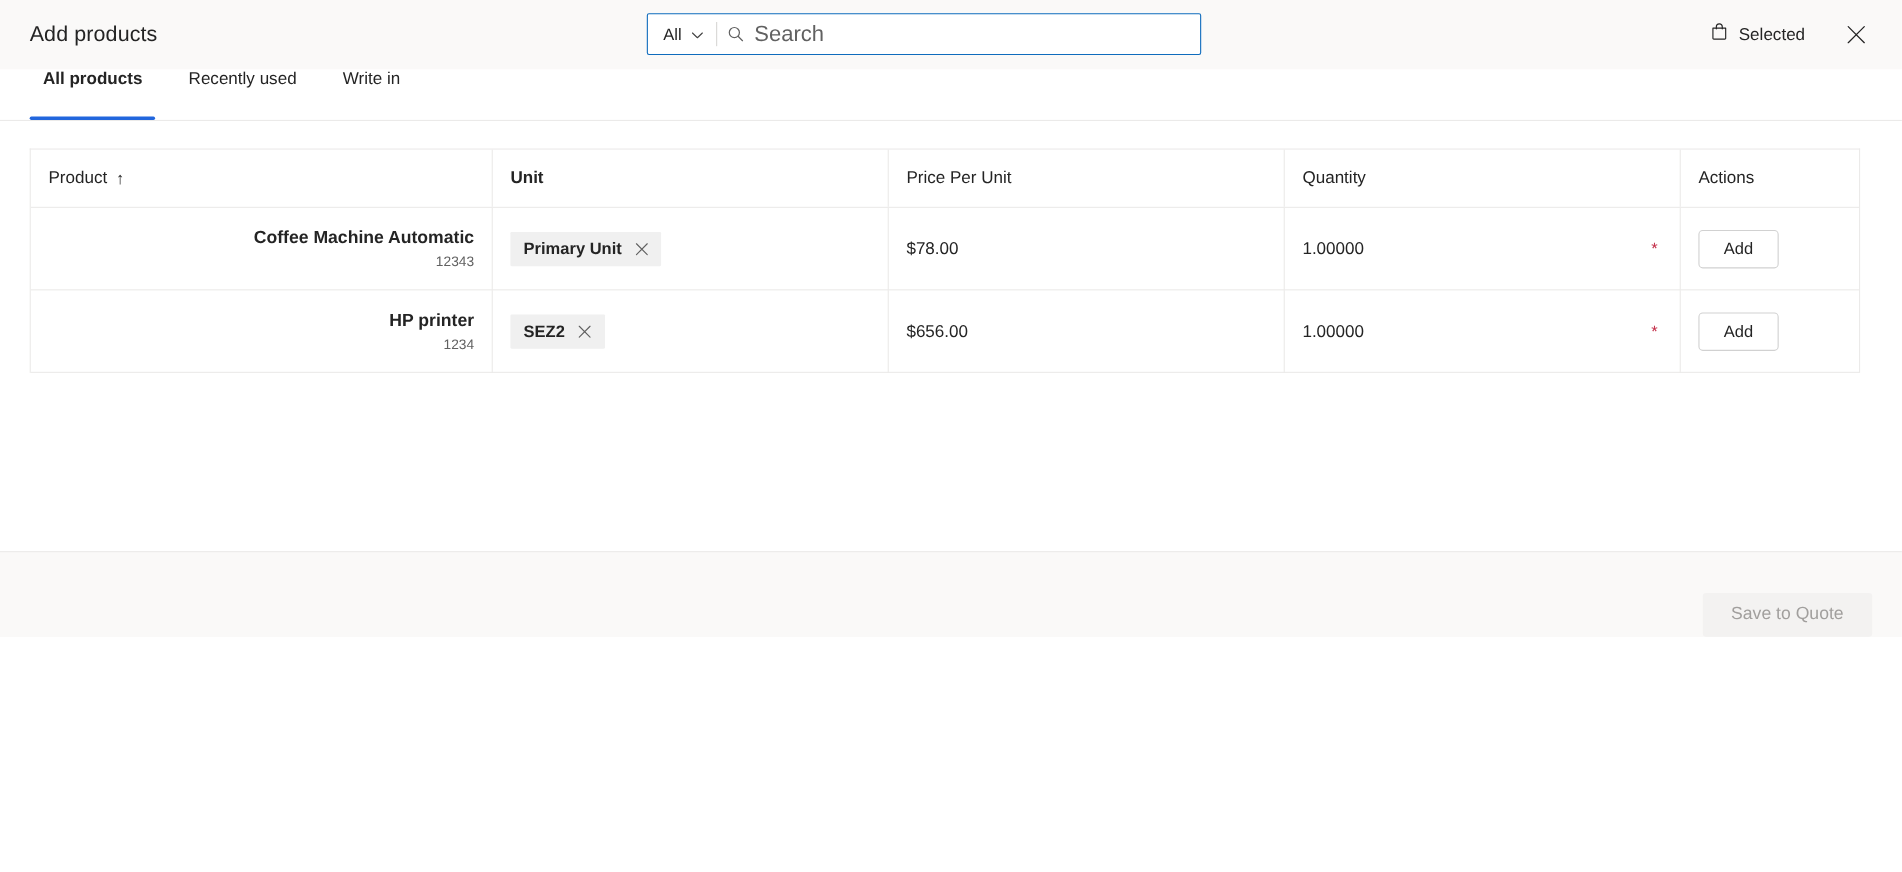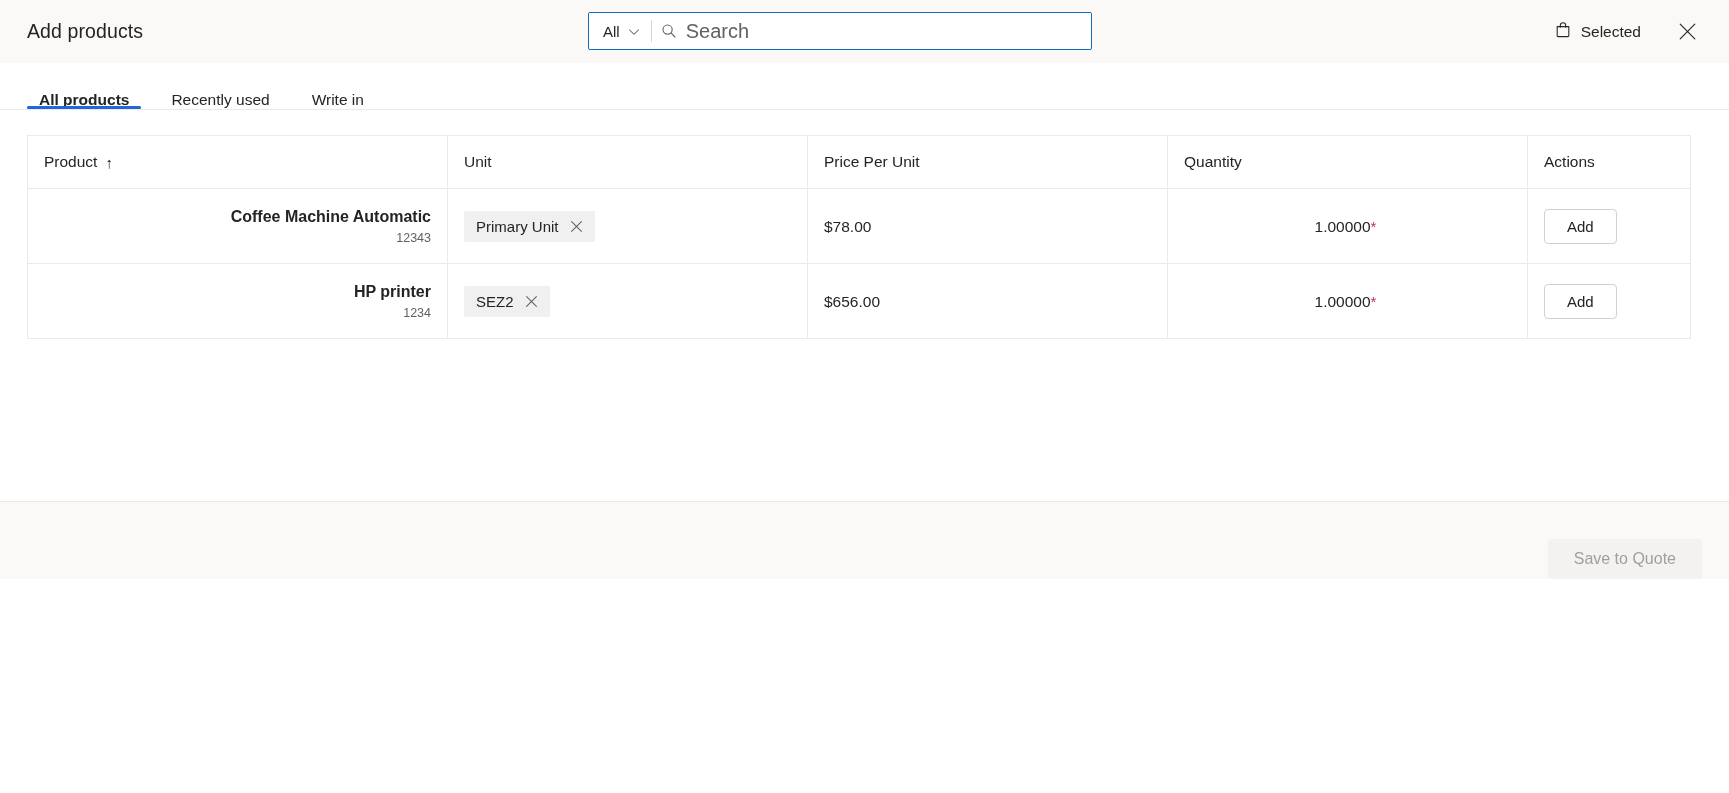--- a/index.html
+++ b/index.html
@@ -132,21 +132,21 @@
     background: #ffffff;
     border-bottom: 1px solid #ebeae9;
     display: flex;
     align-items: stretch;
     padding-left: 27px;
     gap: 0;
   }
   .tab {
     position: relative;
     display: flex;
-    align-items: flex-end;
+    align-items: flex-start;
     padding: 0 12px;
     margin-right: 18px;
     font-size: 15.5px;
     color: #242424;
     cursor: pointer;
     white-space: nowrap;
   }
   .tab.active { font-weight: 700; }
   .tab.active::after {
     content: "";
@@ -188,21 +188,21 @@
   }
   .tcell {
     padding: 0 16px;
     display: flex;
     align-items: center;
     border-right: 1px solid #ebeae9;
   }
   .tcell:last-child { border-right: none; }
 
   .col-product { width: 420px; flex: 0 0 420px; }
-  .col-unit    { width: 360px; flex: 0 0 360px; }
+  .col-unit    { width: 360px; flex: 0 0 360px; font-weight: bold; }
   .col-price   { width: 360px; flex: 0 0 360px; }
   .col-qty     { width: 360px; flex: 0 0 360px; }
   .col-actions { width: 162px; flex: 0 0 162px; }
 
   .sort-arrow {
     display: inline-block;
     margin-left: 8px;
     font-size: 15px;
     color: #242424;
     line-height: 1;
@@ -238,21 +238,21 @@
     display: inline-flex;
     align-items: center;
     justify-content: center;
     width: 16px;
     height: 16px;
     cursor: pointer;
   }
 
   .price-val { font-size: 15.5px; color: #242424; }
 
-  .qty-cell { justify-content: center; }
+  .qty-cell { justify-content: space-between; }
   .qty-val { font-size: 15.5px; color: #242424; }
   .req-star { color: #c4314b; font-size: 15px; line-height: 1; margin-right: 4px; }
 
   .add-btn {
     font-family: "Liberation Sans", sans-serif;
     font-size: 15px;
     color: #242424;
     background: #ffffff;
     border: 1px solid #d1d1d1;
     border-radius: 4px;

